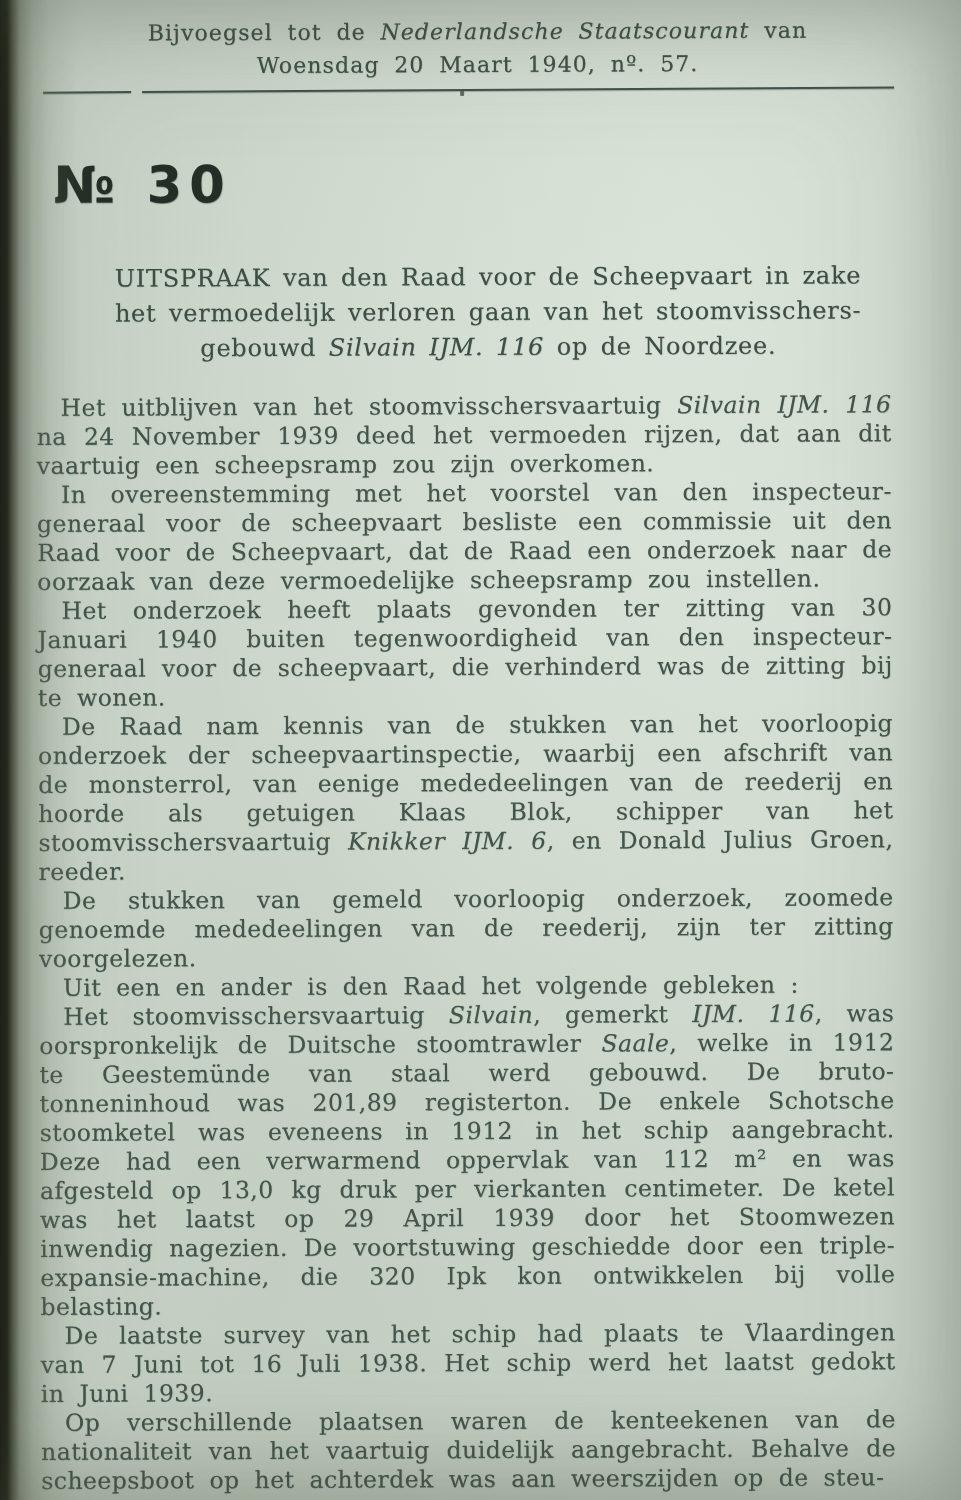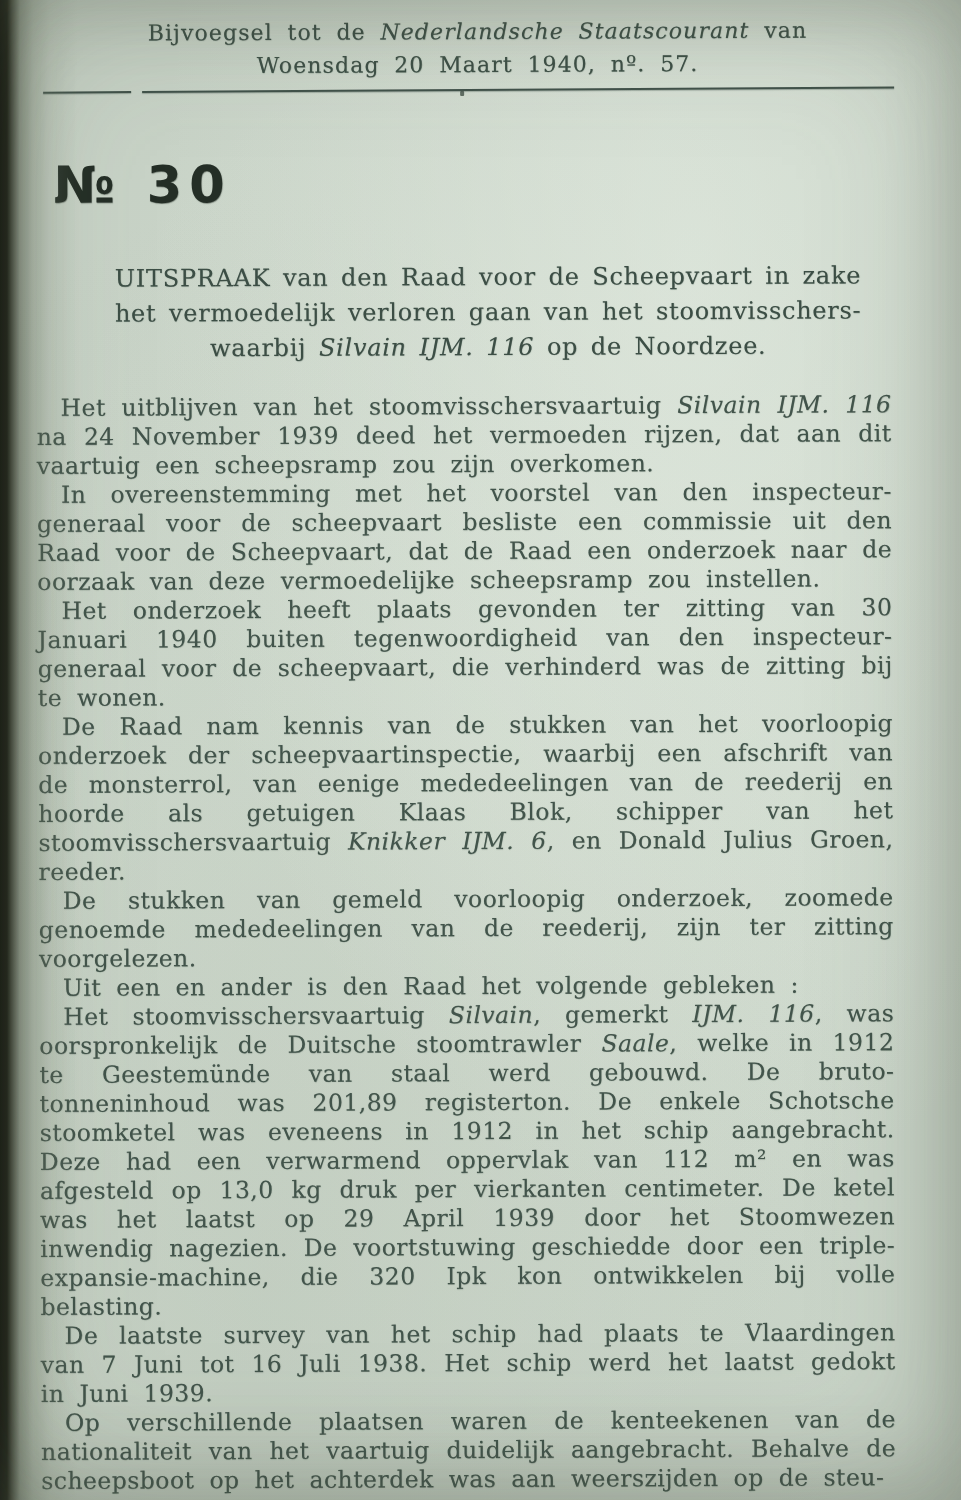--- a/index.html
+++ b/index.html
@@ -98,21 +98,21 @@
       <span class="seg short"></span>
       <span class="seg long"></span>
       <span class="tick"></span>
     </div>
 
     <div class="issue">№ 30</div>
 
     <div class="title">
       <div><span>UITSPRAAK van den Raad voor de Scheepvaart in zake</span></div>
       <div><span>het vermoedelijk verloren gaan van het stoomvisschers-</span></div>
-      <div><span>waarbij </span><span class="it">Silvain IJM. 116</span><span> op de Noordzee.</span></div>
+      <div><span>gebouwd </span><span class="it">Silvain IJM. 116</span><span> op de Noordzee.</span></div>
     </div>
 
     <div class="body-text">
       <p><span>Het uitblijven van het stoomvisschersvaartuig </span><span class="it">Silvain IJM. 116</span><span> na 24 November 1939 deed het vermoeden rijzen, dat aan dit vaartuig een scheepsramp zou zijn overkomen.</span></p>
       <p><span>In overeenstemming met het voorstel van den inspecteur-generaal voor de scheepvaart besliste een commissie uit den Raad voor de Scheepvaart, dat de Raad een onderzoek naar de oorzaak van deze vermoedelijke scheepsramp zou instellen.</span></p>
       <p><span>Het onderzoek heeft plaats gevonden ter zitting van 30 Januari 1940 buiten tegenwoordigheid van den inspecteur-generaal voor de scheepvaart, die verhinderd was de zitting bij te wonen.</span></p>
       <p><span>De Raad nam kennis van de stukken van het voorloopig onderzoek der scheepvaartinspectie, waarbij een afschrift van de monsterrol, van eenige mededeelingen van de reederij en hoorde als getuigen Klaas Blok, schipper van het stoomvisschersvaartuig </span><span class="it">Knikker IJM. 6</span><span>, en Donald Julius Groen, reeder.</span></p>
       <p><span>De stukken van gemeld voorloopig onderzoek, zoomede genoemde mededeelingen van de reederij, zijn ter zitting voorgelezen.</span></p>
       <p><span>Uit een en ander is den Raad het volgende gebleken :</span></p>
       <p><span>Het stoomvisschersvaartuig </span><span class="it">Silvain</span><span>, gemerkt </span><span class="it">IJM. 116</span><span>, was oorspronkelijk de Duitsche stoomtrawler </span><span class="it">Saale</span><span>, welke in 1912 te Geestemünde van staal werd gebouwd. De bruto-tonneninhoud was 201,89 registerton. De enkele Schotsche stoomketel was eveneens in 1912 in het schip aangebracht. Deze had een verwarmend oppervlak van 112 m² en was afgesteld op 13,0 kg druk per vierkanten centimeter. De ketel was het laatst op 29 April 1939 door het Stoomwezen inwendig nagezien. De voortstuwing geschiedde door een triple-expansie-machine, die 320 Ipk kon ontwikkelen bij volle belasting.</span></p>

